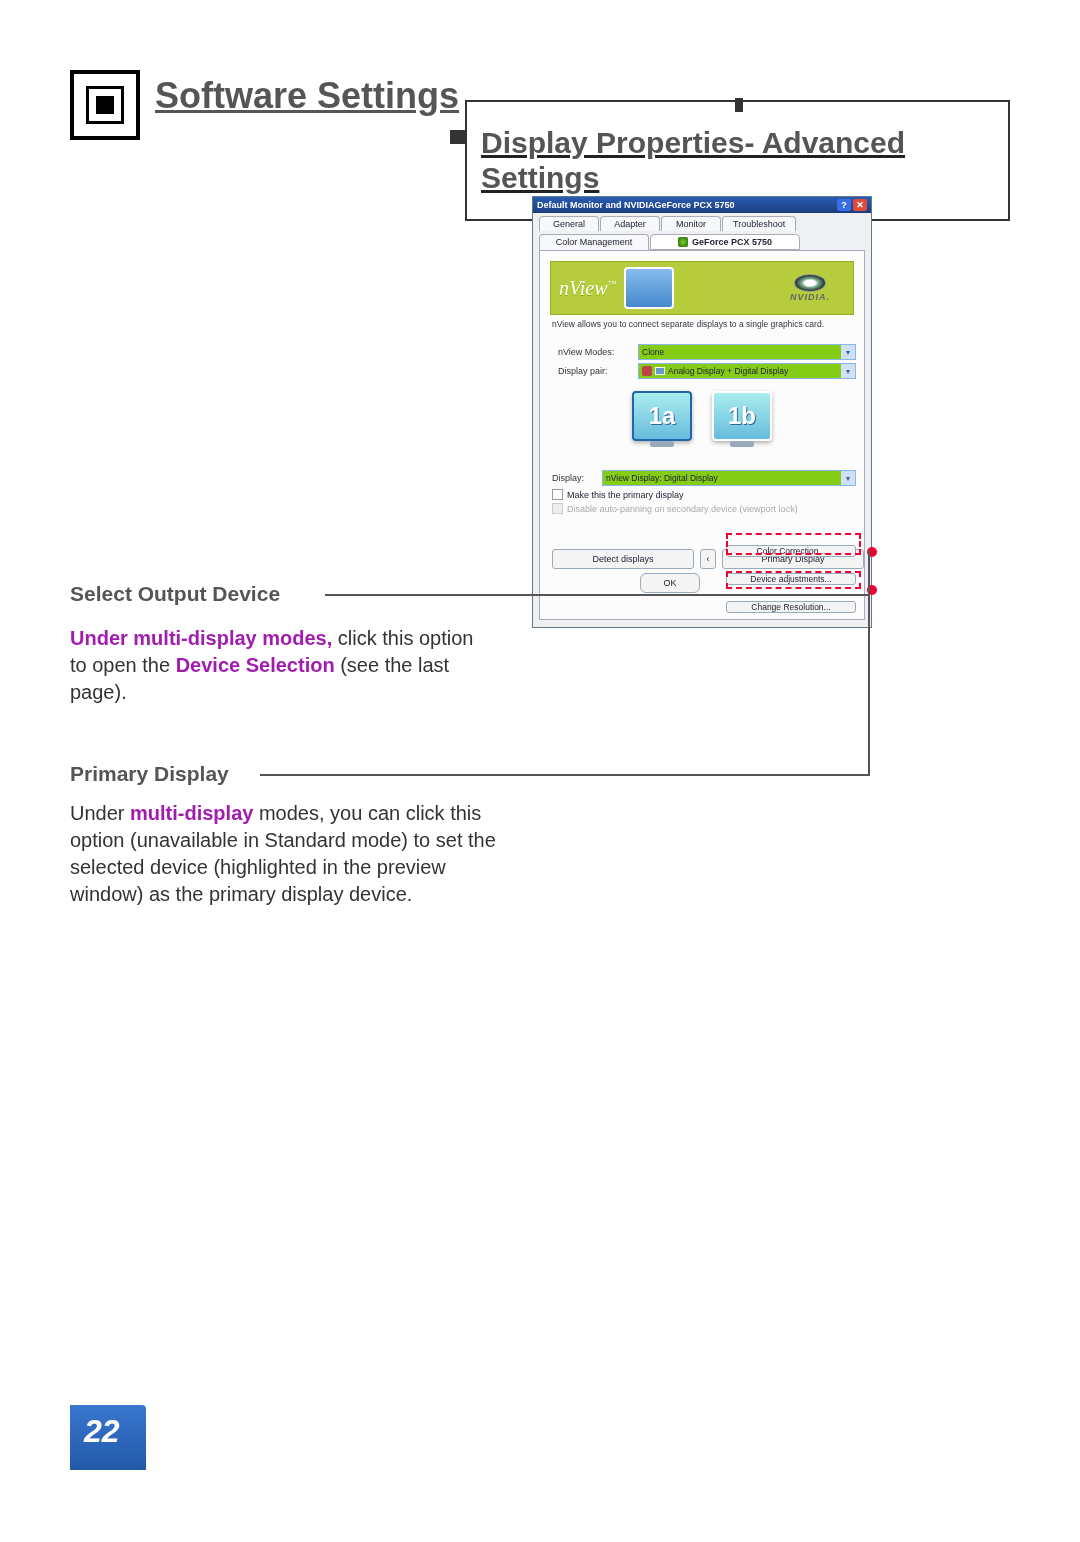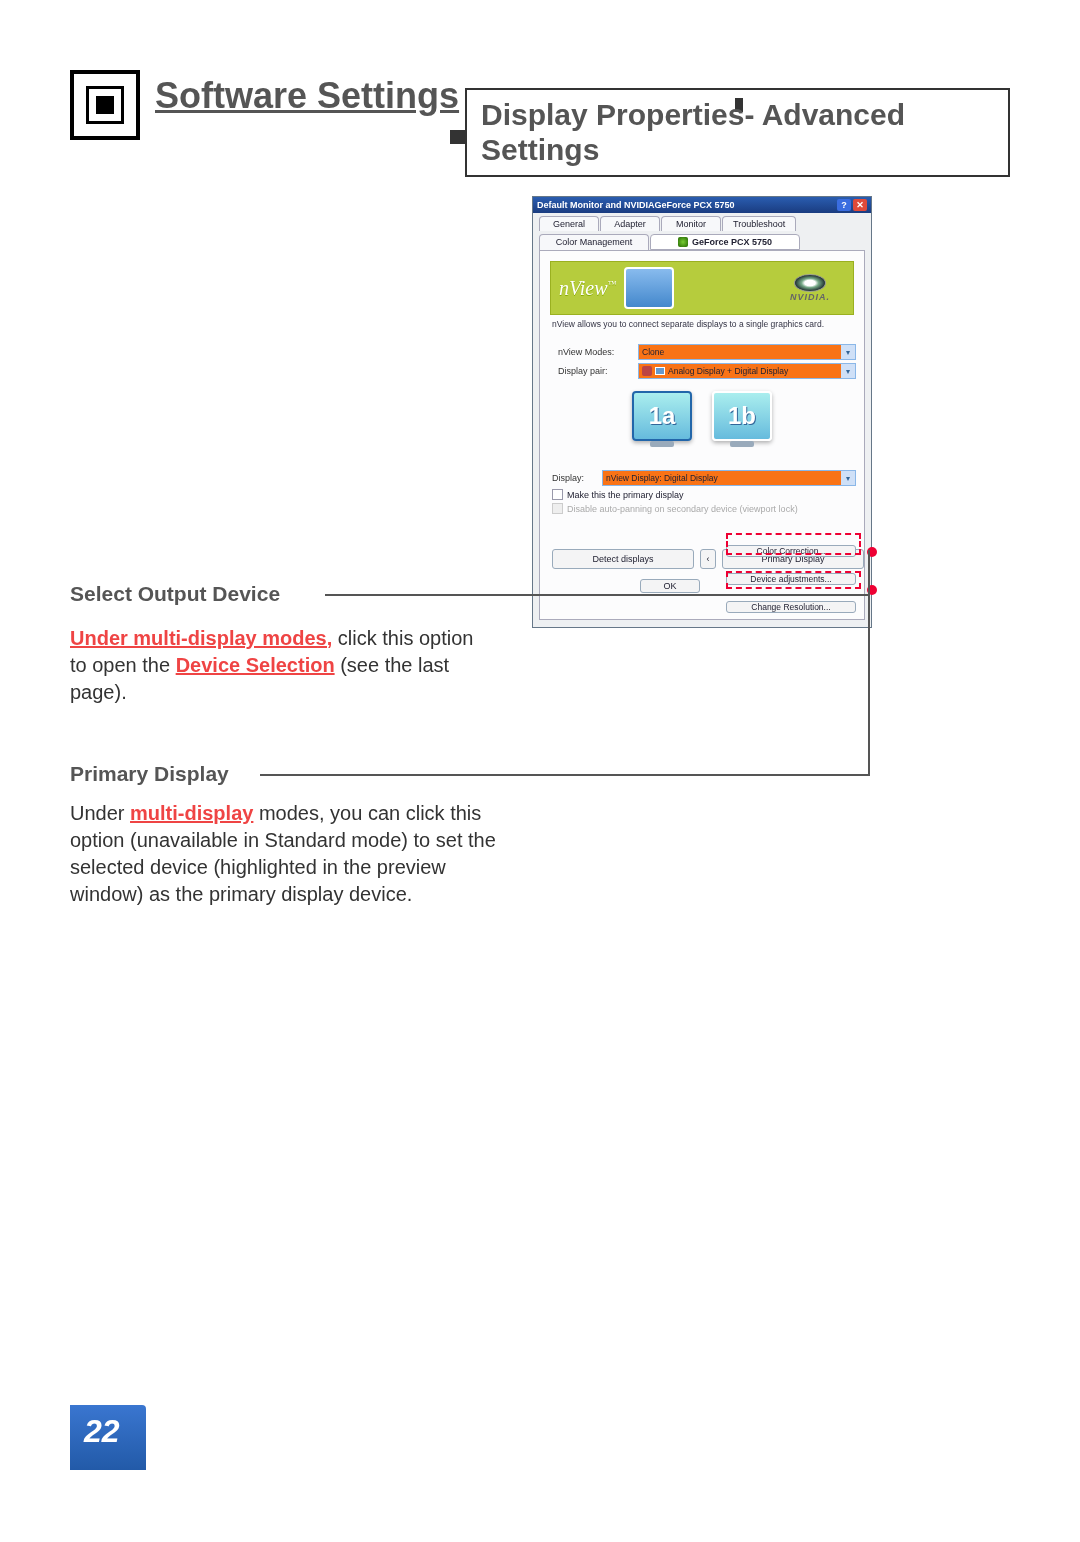--- a/index.html
+++ b/index.html
@@ -33,23 +33,24 @@
   .logo-inner2 { width: 18px; height: 18px; background: #000; }
 
   .title-main {
     position: absolute;
     left: 85px; top: 5px;
     font-size: 36px; font-weight: bold;
     color: #555; text-decoration: underline;
   }
   .title-sub-wrap {
     position: absolute;
-    left: 395px; top: 18px;
+    left: 395px; top: 30px;
     border: 2px solid #333;
-    padding: 8px 14px;
+    padding: 24px 14px;
+    text-decoration: underline;
   }
   .title-sub {
     font-size: 30px; font-weight: bold; color: #555;
     line-height: 1.15;
   }
   .header-connector {
     position: absolute;
     left: 380px; top: 60px;
     width: 15px; height: 14px;
     background: #333;
@@ -185,21 +186,21 @@
     font-size: 8.5px; color:#334;
   }
 
   .form-area {
     position: absolute; left: 18px; top: 90px; right: 8px;
   }
   .frow { display: flex; align-items: center; margin: 3px 0; }
   .flabel { width: 80px; font-size: 9px; color:#333; }
   .fselect {
     flex: 1; height: 16px;
-    background: #f97316; border: 1px solid #8ab7e8;
+    background: #84cc16; border: 1px solid #8ab7e8;
     font-size: 8.5px; padding: 1px 3px;
     display: flex; align-items: center;
     position: relative;
   }
   .fselect .dd {
     position: absolute; right:0; top:0; bottom:0;
     width: 14px; background: #cfe0f7;
     display:flex;align-items:center;justify-content:center;
     color:#369;font-size:8px;
   }
@@ -254,21 +255,21 @@
   .lbtnrow {
     position:absolute; right:8px; bottom:6px;
     display:flex; flex-direction:column; gap:16px;
     width:130px;
   }
   .lbtnrow .winbtn { height:16px; font-size:8.5px;}
 
   .okrow {
     position:absolute; left:100px; bottom:26px;
   }
-  .okrow .winbtn { width:60px; height:14px;}
+  .okrow .winbtn { width:60px; height:20px;border-radius:6px;}
 
   
   .dash-red {
     position:absolute;
     border:2px dashed #e03;
     pointer-events:none;
   }
   .hl-primary { right:3px; top: 282px; width:135px; height:22px;}
   .hl-device  { right:3px; top: 320px; width:135px; height:18px;}
   .red-dot {
@@ -285,21 +286,21 @@
     position:absolute;
     background:#555;
     height:1.5px;
   }
   .body-text {
     position:absolute;
     font-size:20px; color:#333;
     line-height:1.35;
     max-width:420px;
   }
-  .body-text b { color:#ef4444;text-decoration:underline; }
+  .body-text b { color:#a21caf; }
 
   .page-number {
     position:absolute;
     left:0; bottom:0;
     background: linear-gradient(#3a76d0,#225aa8);
     color:#fff;
     font-size:32px; font-weight:bold;
     padding: 8px 26px 20px 14px;
     font-style: italic;
     border-top-right-radius: 4px;

